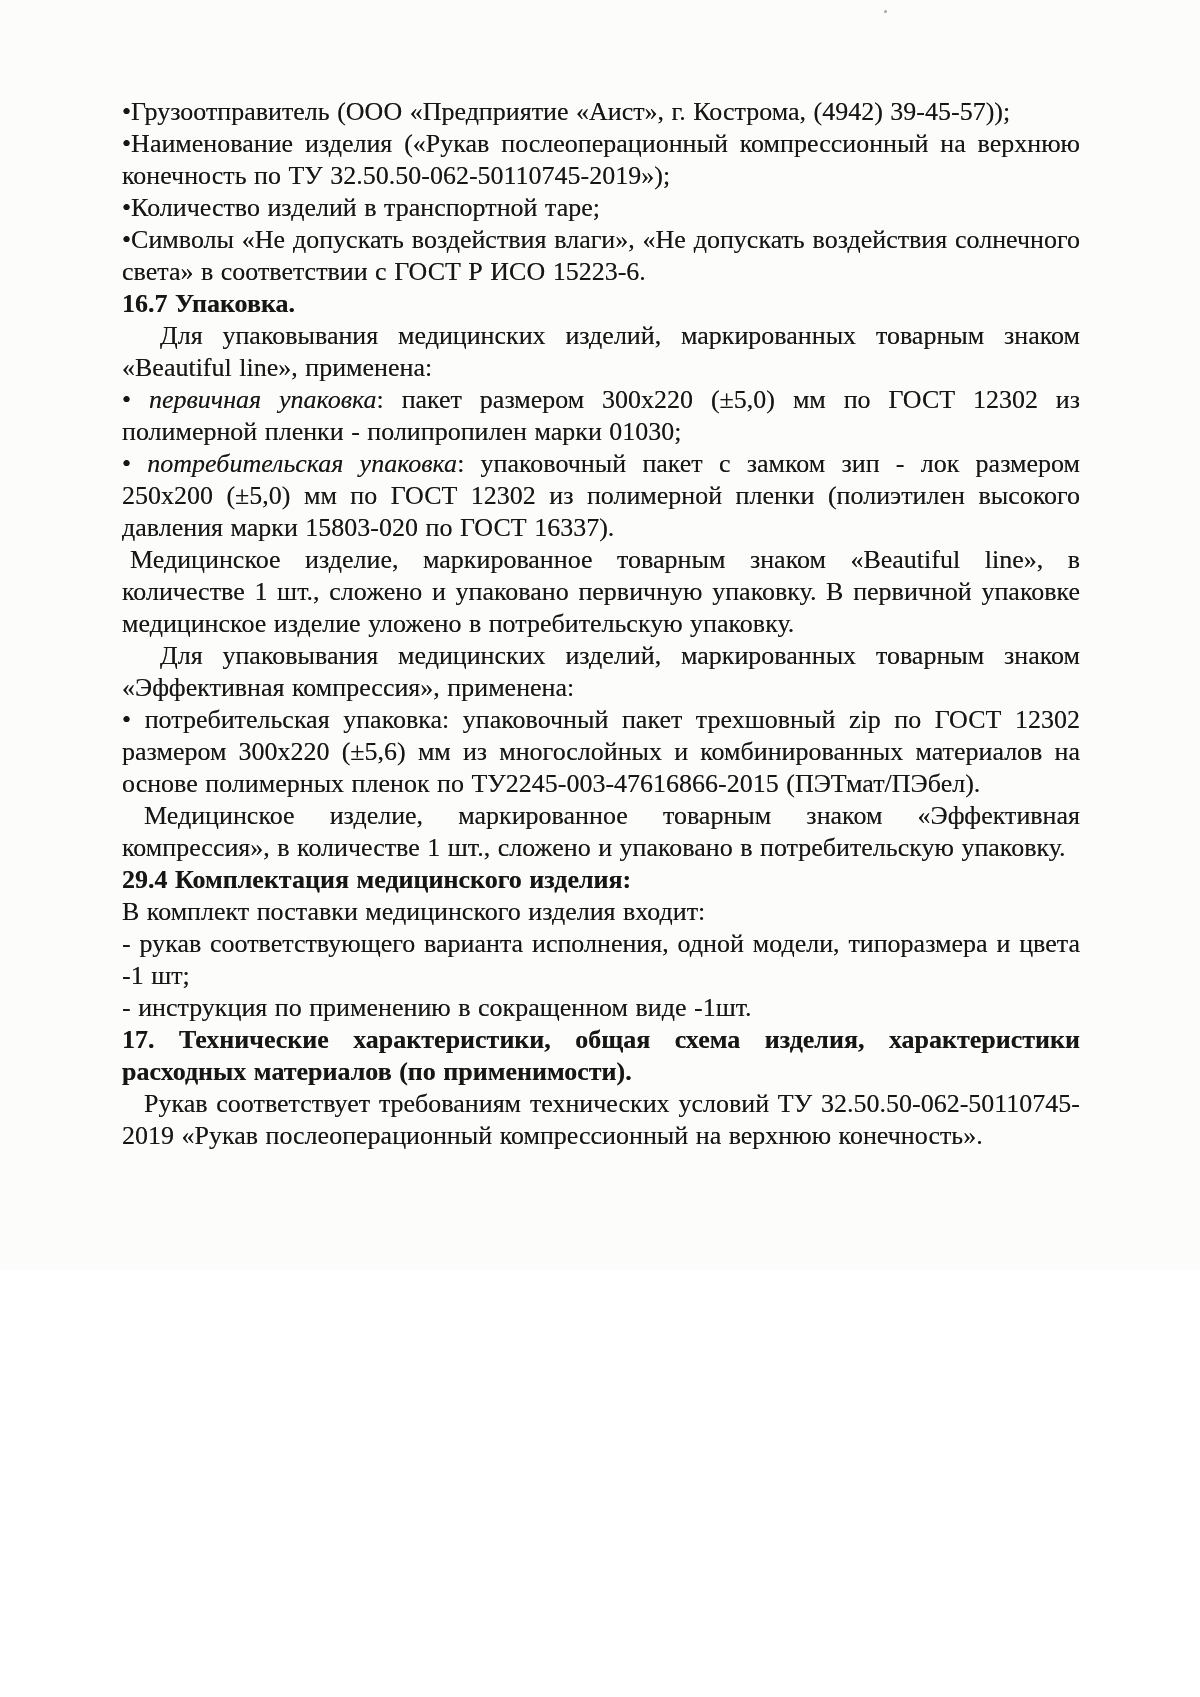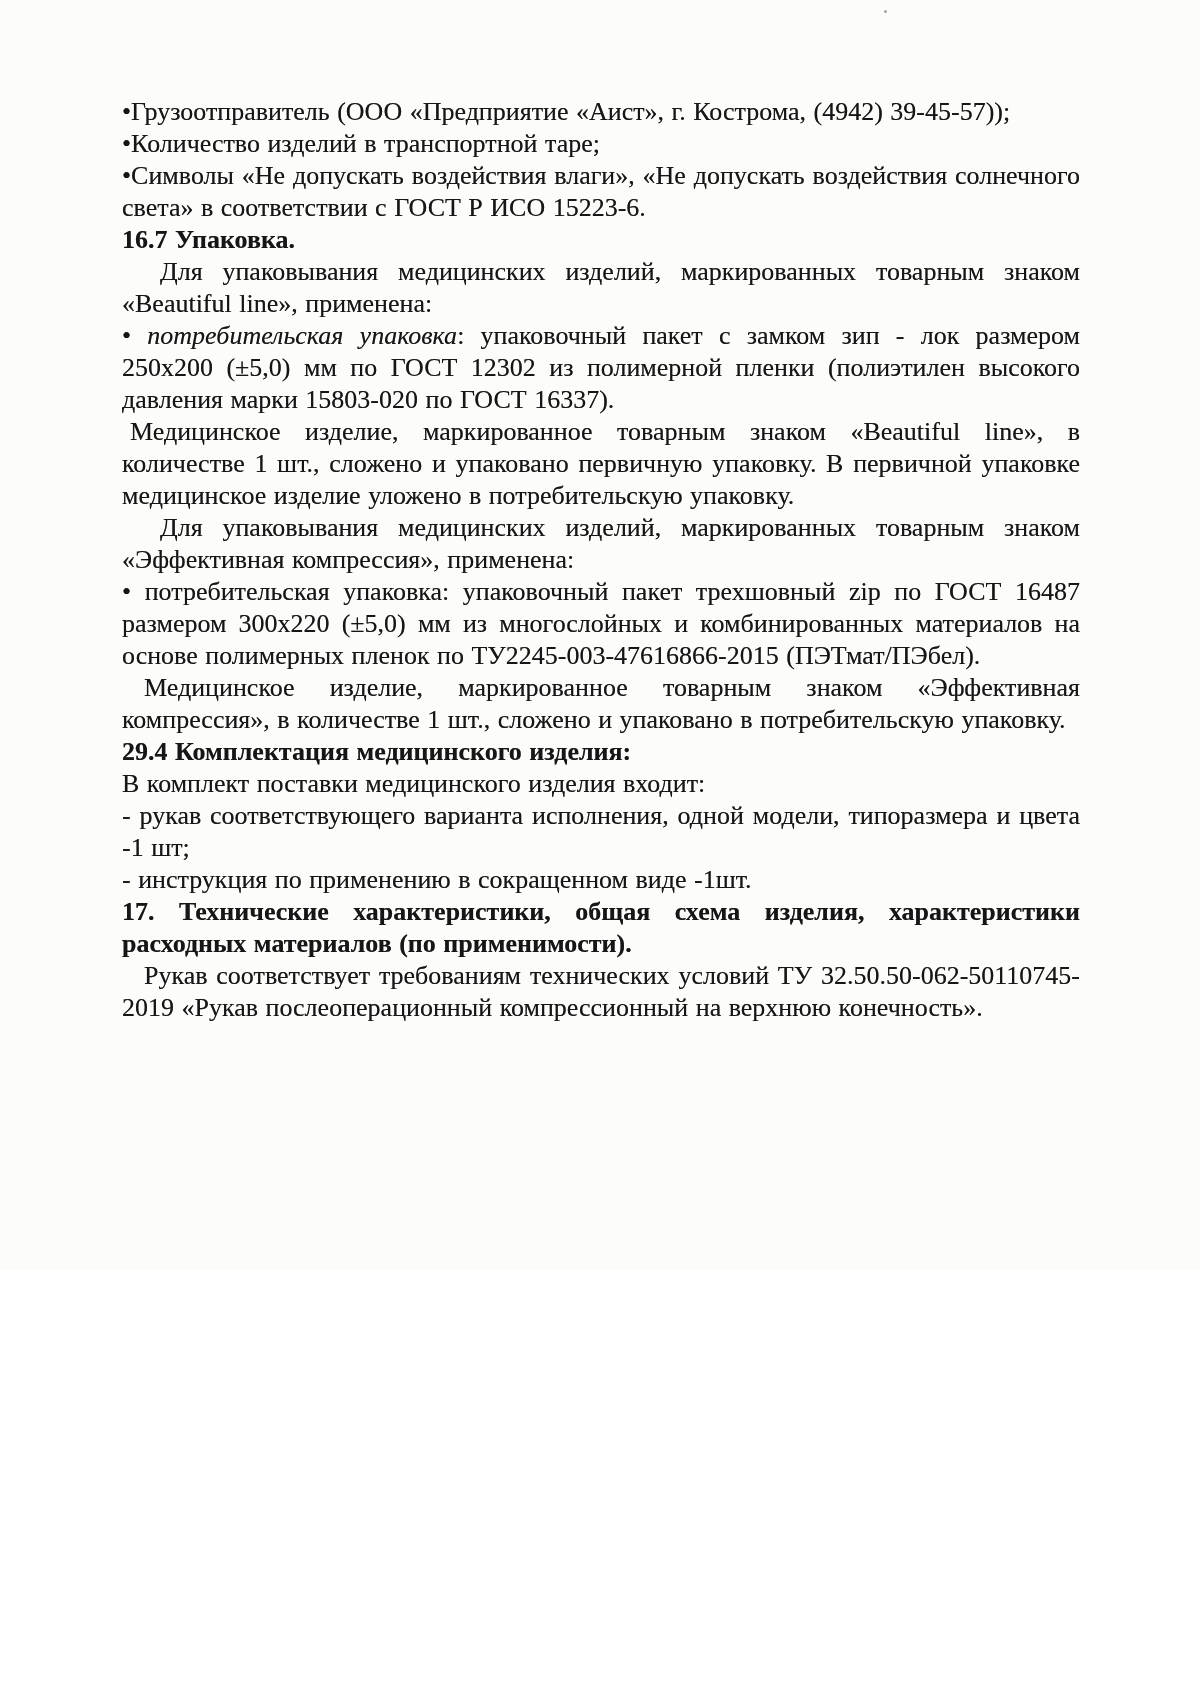--- a/index.html
+++ b/index.html
@@ -50,35 +50,37 @@
 <body>
 
 <div class="page">
   <div class="speck speck-1"></div>
   <div class="speck speck-2"></div>
   <div class="speck speck-3"></div>
 
   <div class="content">
 
     <p>•Грузоотправитель (ООО «Предприятие «Аист», г. Кострома, (4942) 39-45-57));</p>
+    <p>•Наименование изделия («Рукав послеоперационный компрессионный на верхнюю конечность по ТУ 32.50.50-062-50110745-2019»);</p>
     <p>•Количество изделий в транспортной таре;</p>
     <p>•Символы «Не допускать воздействия влаги», «Не допускать воздействия солнечного света» в соответствии с ГОСТ Р ИСО 15223-6.</p>
 
     <p class="hd">16.7 Упаковка.</p>
 
     <p class="indent40">Для упаковывания медицинских изделий, маркированных товарным знаком «Beautiful line», применена:</p>
 
+    <p><span>• </span><span class="it">первичная упаковка</span><span>: пакет размером 300х220 (±5,0) мм по ГОСТ 12302 из полимерной пленки - полипропилен марки 01030;</span></p>
 
     <p><span>• </span><span class="it">потребительская упаковка</span><span>: упаковочный пакет с замком зип - лок размером 250х200 (±5,0) мм по ГОСТ 12302 из полимерной пленки (полиэтилен высокого давления марки 15803-020 по ГОСТ 16337).</span></p>
 
     <p class="indent8">Медицинское изделие, маркированное товарным знаком «Beautiful line», в количестве 1 шт., сложено и упаковано первичную упаковку. В первичной упаковке медицинское изделие уложено в потребительскую упаковку.</p>
 
     <p class="indent40 mt20">Для упаковывания медицинских изделий, маркированных товарным знаком «Эффективная компрессия», применена:</p>
 
-    <p>• потребительская упаковка: упаковочный пакет трехшовный zip по ГОСТ 16487 размером 300х220 (±5,0) мм из многослойных и комбинированных материалов на основе полимерных пленок по ТУ2245-003-47616866-2015 (ПЭТмат/ПЭбел).</p>
+    <p>• потребительская упаковка: упаковочный пакет трехшовный zip по ГОСТ 12302 размером 300х220 (±5,6) мм из многослойных и комбинированных материалов на основе полимерных пленок по ТУ2245-003-47616866-2015 (ПЭТмат/ПЭбел).</p>
 
     <p class="indent20">Медицинское изделие, маркированное товарным знаком «Эффективная компрессия», в количестве 1 шт., сложено и упаковано в потребительскую упаковку.</p>
 
     <p class="hd outdent">29.4 Комплектация медицинского изделия:</p>
 
     <p class="outdent">В комплект поставки медицинского изделия входит:</p>
     <p class="outdent">- рукав соответствующего варианта исполнения, одной модели, типоразмера и цвета -1 шт;</p>
     <p class="outdent">- инструкция по применению в сокращенном виде -1шт.</p>
 
     <p class="hd mt32">17. Технические характеристики, общая схема изделия, характеристики расходных материалов (по применимости).</p>

